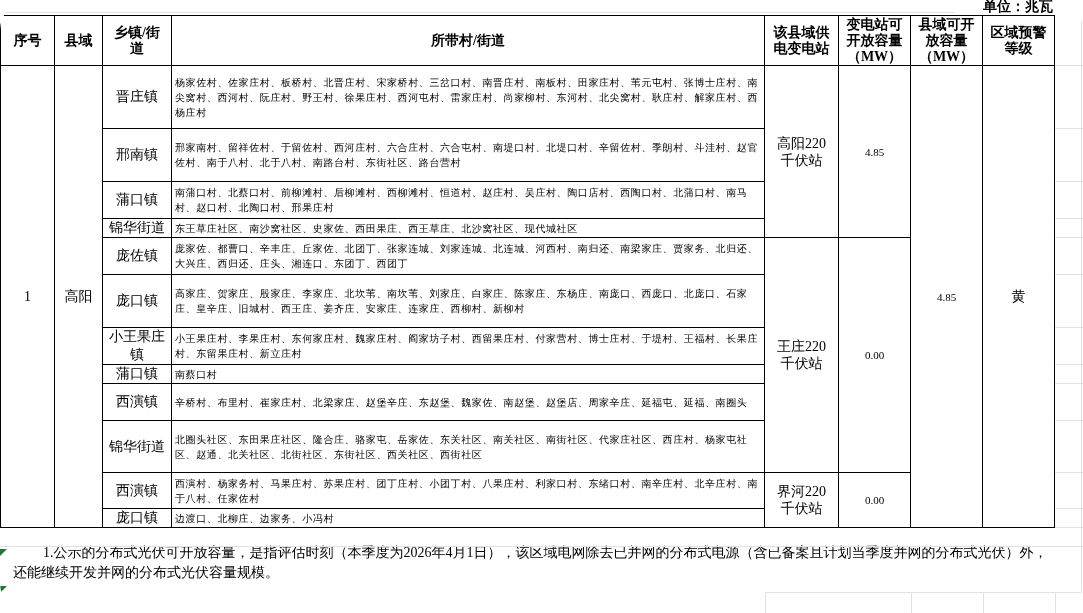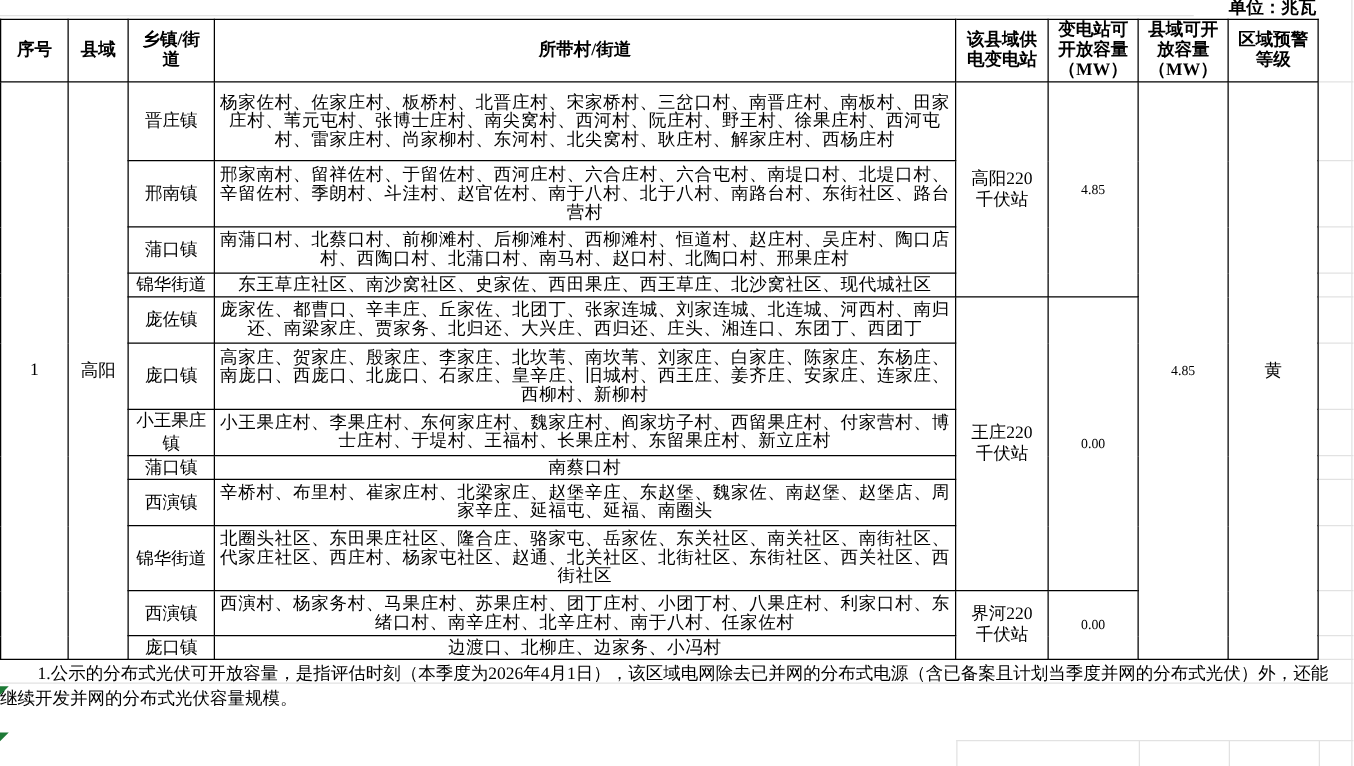--- a/index.html
+++ b/index.html
@@ -1,34 +1,34 @@
 <!DOCTYPE html>
 <html><head>
 <meta charset="utf-8">
 <style>
   html,body{margin:0;padding:0;background:#fff;}
   body{font-family:"Liberation Serif","DejaVu Serif",serif;color:#000;}
-  .sheet{position:relative;width:1083px;height:613px;background:#fff;overflow:hidden;}
+  .sheet{position:relative;width:1083px;height:613px;background:#fff;overflow:hidden;border-radius:30px;}
   .unit-row{position:absolute;top:0;left:0;width:1053px;height:15px;text-align:right;
             font-weight:bold;font-size:14px;line-height:14px;}
   table.cap{position:absolute;top:15px;left:0;width:1082px;border-collapse:collapse;table-layout:fixed;}
   th,td{border:1px solid #000;text-align:center;vertical-align:middle;font-size:14px;
         padding:0;overflow:hidden;}
   th{font-weight:bold;line-height:16px;}
   .pre{white-space:pre-line;}
-  td.vill{text-align:center;font-size:14px;line-height:15px;letter-spacing:0.6px;padding:1px 3px;}
+  td.vill{text-align:left;font-size:10px;line-height:15px;letter-spacing:0.6px;padding:1px 3px;}
   td.num{font-size:11px;}
   td.sub{font-size:14px;line-height:17px;}
   th.gutter,td.gutter{border:none;border-bottom:1px solid #e2e2e2;}
   tr.hh{height:50px;}
   tr.h64{height:63px;} tr.h54{height:53px;} tr.h53{height:52px;}
   tr.h38{height:37px;} tr.h37{height:36px;} tr.h36{height:35px;} tr.h17{height:16px;}
   .notes{position:absolute;left:0;top:530px;width:1083px;font-size:14px;}
   .notes-label{padding-left:2px;height:17px;line-height:16px;}
-  .note{margin:0;padding:0 10px 0 0;text-indent:30px;line-height:20px;}
+  .note{margin:13px;padding:0 10px 0 0;text-indent:30px;line-height:20px;}
   .note + .note{margin-top:5px;}
   .flag{position:absolute;left:0;width:0;height:0;border-top:7px solid #1d7a36;
         border-right:7px solid transparent;}
   .gl{position:absolute;background:#e2e2e2;}
 </style>
 </head>
 <body>
 
 <div class="sheet">
 

